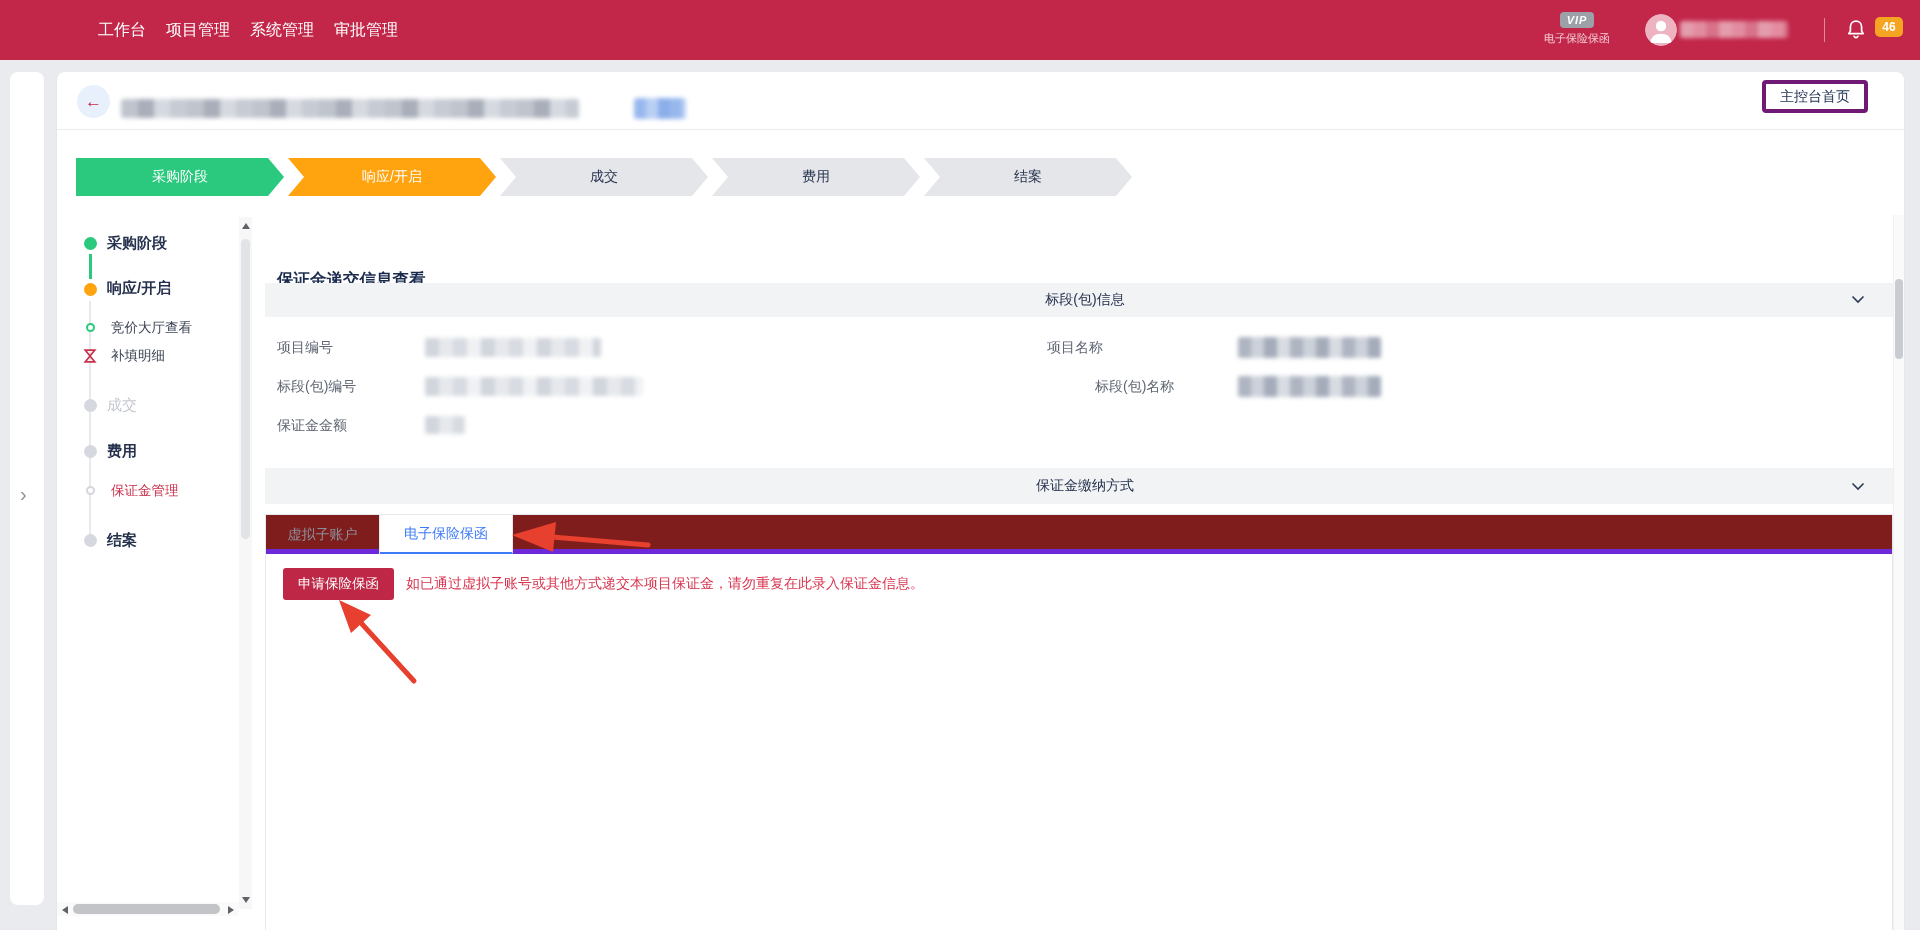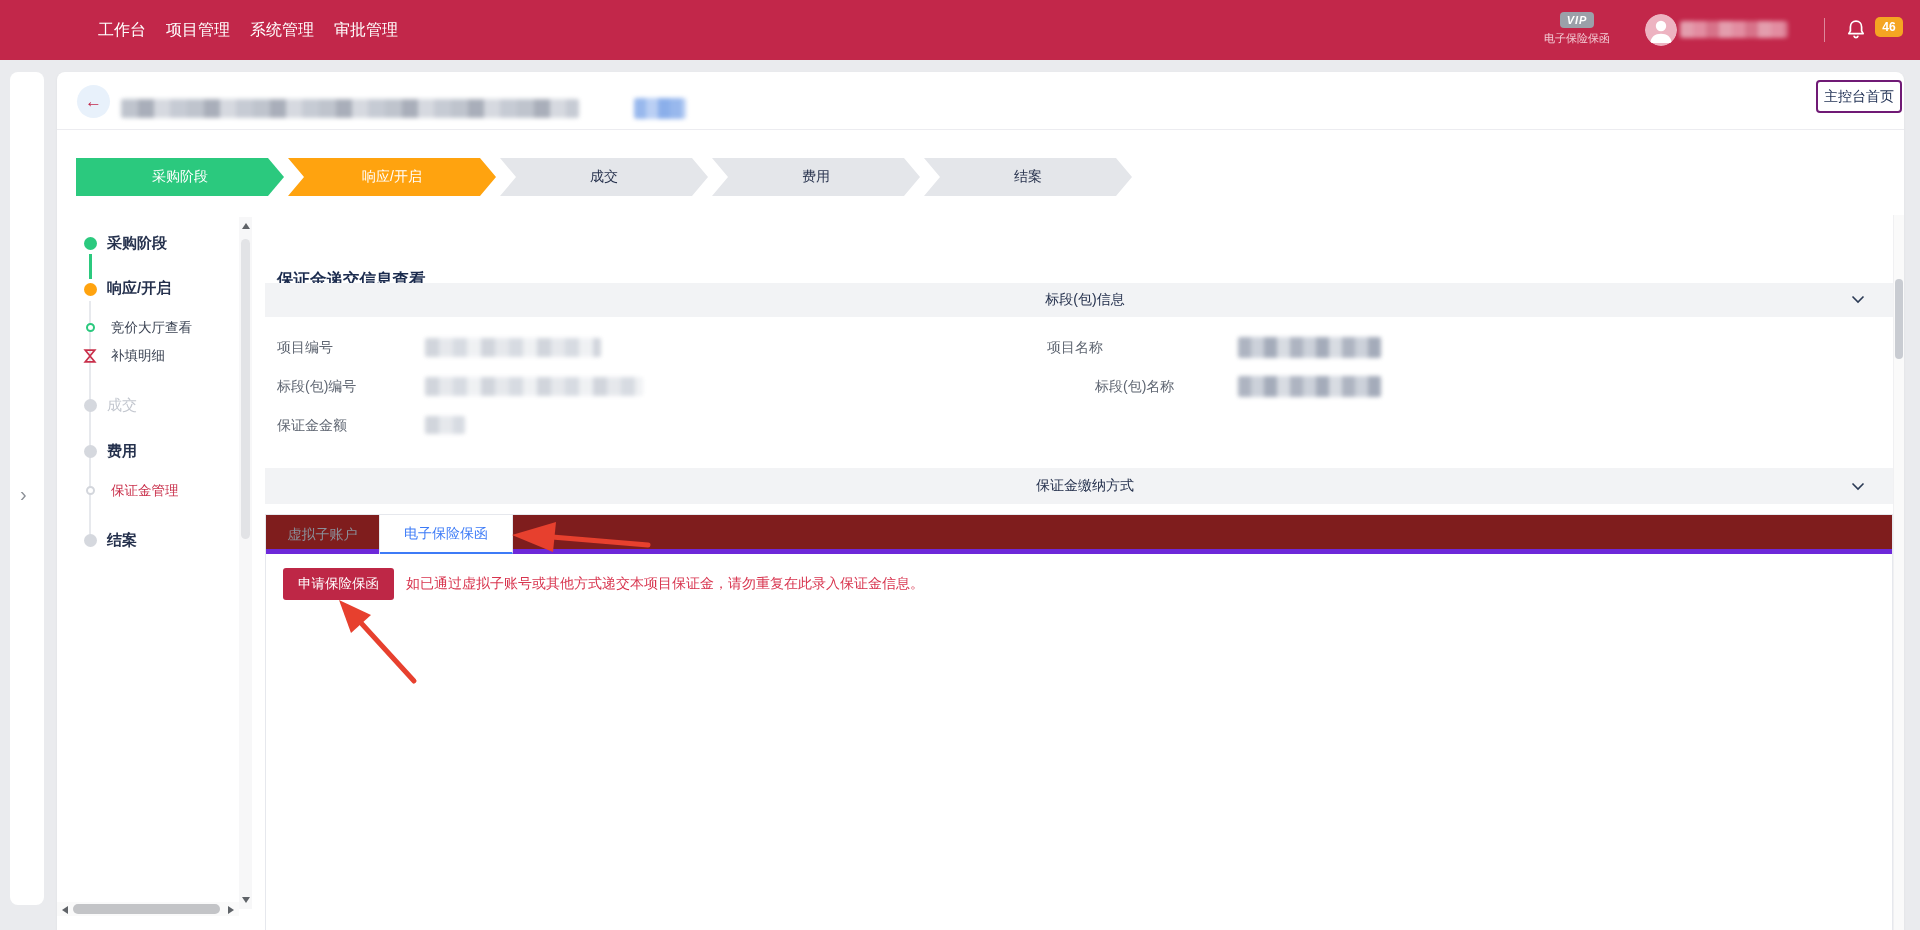--- a/index.html
+++ b/index.html
@@ -26,21 +26,21 @@
 
   
   .card { position:absolute; left:57px; top:72px; width:1847px; height:858px; background:#fff; border-radius:8px 8px 0 0; box-shadow:0 1px 3px rgba(0,0,0,.05); }
 
   .card-head { position:absolute; left:0; top:0; width:100%; height:58px; border-bottom:1px solid #ececf0; }
   .back-btn { position:absolute; left:20px; top:13px; width:33px; height:33px; border-radius:50%; background:#e8f1fb; color:#c2274a; font-size:17px; font-weight:bold; display:flex; align-items:center; justify-content:center; cursor:pointer; }
   .title-blur { position:absolute; left:64px; top:27px; width:458px; height:19px; border-radius:2px; filter:blur(2px);
     background:repeating-linear-gradient(90deg,#aab1bd 0 17px,#8d94a3 17px 33px,#c9cdd6 33px 49px,#b4bac6 49px 66px); opacity:.75; }
   .chip-blur { position:absolute; left:577px; top:26px; width:52px; height:21px; border-radius:3px; filter:blur(2px);
     background:repeating-linear-gradient(90deg,#7fa7e9 0 12px,#a9c4f2 12px 24px,#6f9ce6 24px 36px); opacity:.8; }
-  .console-btn { position:absolute; right:2px; top:8px; height:33px; padding:0 6px; background:#fff; border:2px solid #701a75; border-radius:4px; color:#233356; font-size:14px; display:flex; align-items:center; cursor:pointer; }
+  .console-btn { position:absolute; right:36px; top:8px; height:33px; padding:0 14px; background:#fff; border:4px solid #701a75; border-radius:4px; color:#233356; font-size:14px; display:flex; align-items:center; cursor:pointer; }
 
   
   .steps { position:absolute; left:19px; top:86px; display:flex; }
   .step { width:208px; height:38px; display:flex; align-items:center; justify-content:center; font-size:14px; color:#2a3550; background:#e4e6ea; margin-left:4px;
     clip-path:polygon(0 0, calc(100% - 16px) 0, 100% 50%, calc(100% - 16px) 100%, 0 100%, 16px 50%); }
   .step.first { margin-left:0; clip-path:polygon(0 0, calc(100% - 16px) 0, 100% 50%, calc(100% - 16px) 100%, 0 100%); }
   .step.done { background:#2bc97e; color:#fff; }
   .step.active { background:#ffa30f; color:#fff; }
 
   

